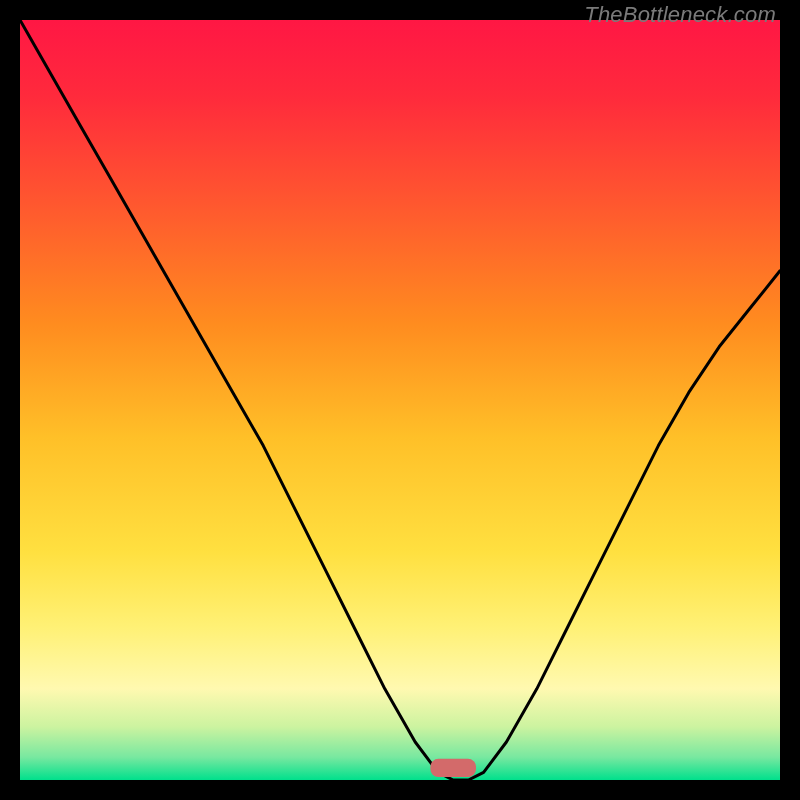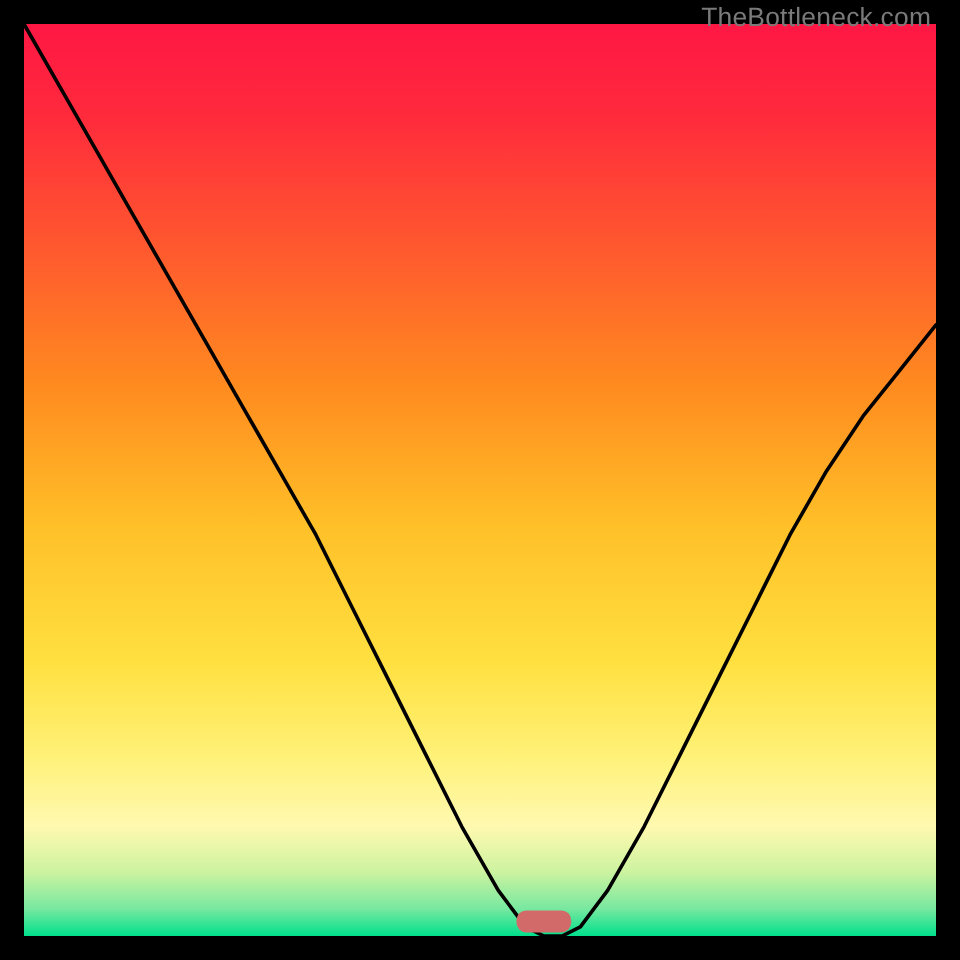--- a/index.html
+++ b/index.html
@@ -21,20 +21,21 @@
   }
   .watermark {
     position: absolute;
     top: 2px;
     right: 24px;
     color: #7a7a7a;
     font-size: 22px;
     font-weight: 500;
     letter-spacing: 0.2px;
     font-family: Arial, sans-serif;
+    font-style: italic;
   }
   svg {
     display: block;
   }
 </style>
 </head>
 <body>
 
 <div class="frame">
   <svg id="chart-svg" width="760" height="760" viewBox="0 0 760 760">

